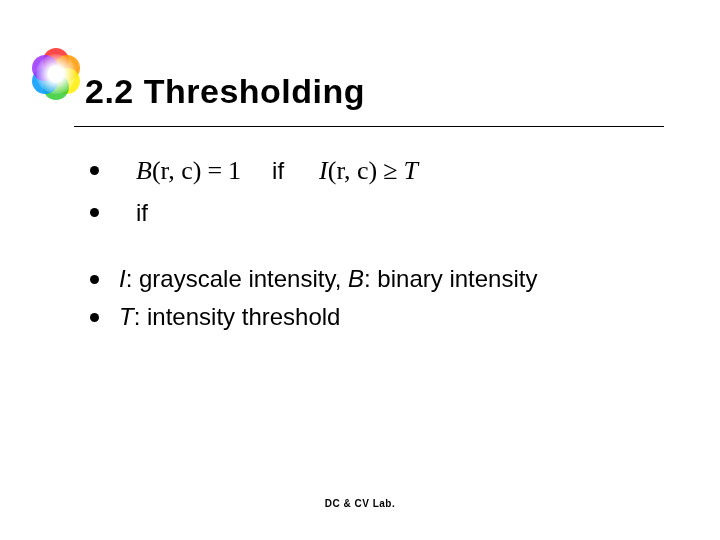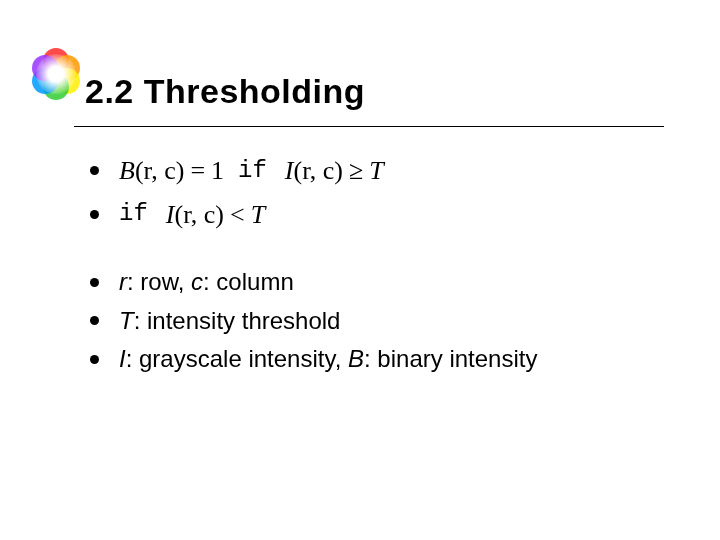--- a/index.html
+++ b/index.html
@@ -5,27 +5,27 @@
   * { margin: 0; padding: 0; box-sizing: border-box; }
   html, body { width: 720px; height: 540px; background: #fff; font-family: Arial, Helvetica, sans-serif; color: #000; }
   .slide { position: relative; width: 720px; height: 540px; }
   .logo { position: absolute; top: 46px; left: 28px; width: 56px; height: 56px; }
   .title { position: absolute; top: 72px; left: 85px; font-size: 34px; font-weight: bold; letter-spacing: 0.5px; }
   .hr { position: absolute; top: 126px; left: 74px; width: 590px; height: 0; border-top: 1.5px solid #000; }
   .content { position: absolute; top: 150px; left: 90px; width: 560px; }
   ul { list-style: none; }
   li { display: flex; align-items: center; font-size: 24px; line-height: 1.6; }
   li .bullet { width: 9px; height: 9px; border-radius: 50%; background: #000; margin-right: 20px; flex: 0 0 9px; }
-  .eq-list li { margin-bottom: 2px; }
+  .eq-list li { margin-bottom: 2px; gap: 17px; }
   .eq-list .lhs { font-family: 'Times New Roman', Times, serif; font-style: italic; font-size: 26px; margin-right: 14px; white-space: nowrap; }
   .eq-list .lhs .fn { font-style: italic; }
   .eq-list .lhs .paren { font-style: normal; }
   .eq-list .lhs .eqsym { font-style: normal; margin: 0 6px; }
   .eq-list .lhs .num { font-style: normal; }
-  .eq-list .ifword { font-family: Liberation Mono, monospace; font-style: normal; font-size: 24px; margin-right: 18px; }
+  .eq-list .ifword { font-family: Liberation Sans, sans-serif; font-style: normal; font-size: 24px; margin-right: 18px; }
   .eq-list .rhs { font-family: 'Times New Roman', Times, serif; font-style: italic; font-size: 26px; white-space: nowrap; }
   .eq-list .rhs .rel { font-style: normal; margin: 0 6px; }
   .eq-list .rhs .paren { font-style: normal; }
   .defs { margin-top: 28px; }
   .defs li .txt { font-size: 24px; }
   .defs li .txt i { font-style: italic; }
   .footer { position: absolute; bottom: 30px; left: 0; width: 720px; text-align: center; font-size: 10px; line-height: 1.2; }
   .footer .l1 { font-weight: bold; letter-spacing: 0.5px; }
 </style>
 </head>
@@ -64,37 +64,31 @@
           <span class="fn">B</span><span class="paren">(r, c)</span><span class="eqsym">=</span><span class="num">1</span>
         </span>
         <span class="ifword">if</span>
         <span class="rhs">
           <span class="fn">I</span><span class="paren">(r, c)</span><span class="rel">≥</span><span class="fn">T</span>
         </span>
       </li>
       <li>
         <span class="bullet"></span>
         <span class="ifword">if</span>
-        <span class="rhs">
-          <span class="fn">I</span><span class="paren">(r, c)</span><span class="rel">&lt;</span><span class="fn">T</span>
-        </span>
       </li>
     </ul>
 
     <ul class="defs">
       <li>
         <span class="bullet"></span>
-        <span class="txt"><i>r</i><span>: row, </span><i>c</i><span>: column</span></span>
+        <span class="txt"><i>I</i><span>: grayscale intensity, </span><i>B</i><span>: binary intensity</span></span>
       </li>
       <li>
         <span class="bullet"></span>
         <span class="txt"><i>T</i><span>: intensity threshold</span><i></i><span></span></span>
       </li>
-      <li>
-        <span class="bullet"></span>
-        <span class="txt"><i>I</i><span>: grayscale intensity, </span><i>B</i><span>: binary intensity</span></span>
-      </li>
     </ul>
   </div>
 
   <div class="footer">
+    <div class="l1">DC &amp; CV Lab.</div>
   </div>
 </div>
 
 </body></html>

